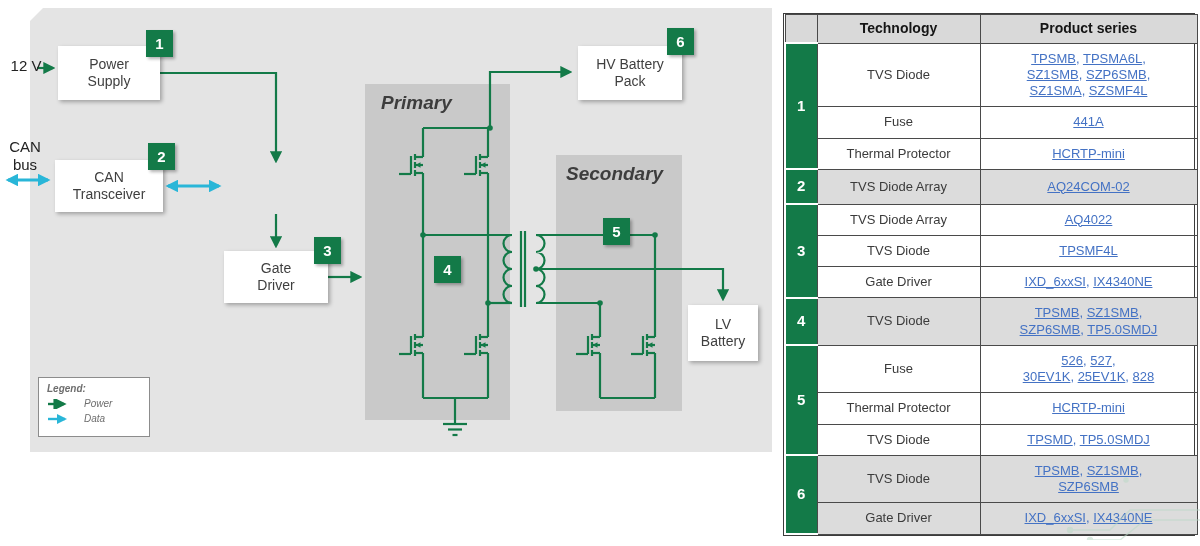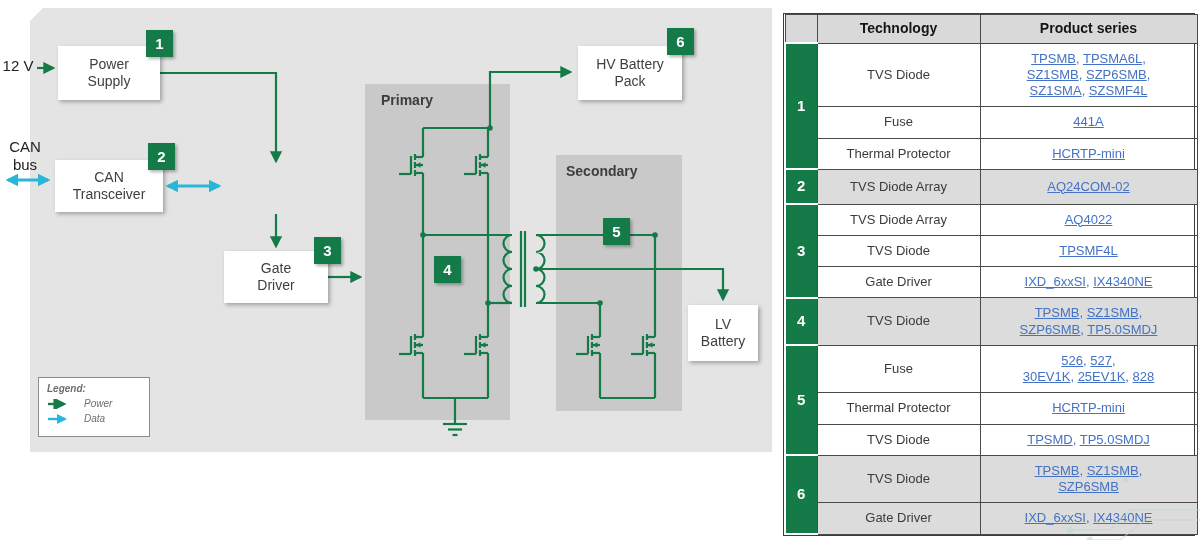--- a/index.html
+++ b/index.html
@@ -5,21 +5,21 @@
   * { box-sizing: border-box; margin: 0; padding: 0; }
   html,body { background:#fff; }
   body { font-family: "Liberation Sans", sans-serif; }
   .stage { position:relative; width:1200px; height:546px; background:#fff; overflow:hidden; }
 
   
   .panel-bg { position:absolute; left:30px; top:8px; width:742px; height:444px; background:#e4e4e4; }
   .corner-cut { position:absolute; left:30px; top:8px; width:0; height:0;
                 border-top:13px solid #fff; border-right:13px solid transparent; }
   .inner-box { position:absolute; background:#c9c9c9; }
-  .inner-label { font-weight:bold; font-size:14px; color:#3d3d3d; padding:8px 0 0 16px; }
+  .inner-label { font-weight:bold; font-size:19px; color:#3d3d3d; padding:8px 0 0 16px;font-style:italic; }
   .ckt-svg { position:absolute; left:0; top:0; pointer-events:none; }
   .wbox { position:absolute; background:#fff; box-shadow:2px 2px 4px rgba(0,0,0,.3);
           display:flex; align-items:center; justify-content:center; text-align:center;
           font-size:14px; color:#3f3f3f; line-height:1.22; white-space:pre-line; }
   .badge { position:absolute; width:27px; height:27px; background:#137A48; color:#fff;
            font-weight:bold; font-size:15px; display:flex; align-items:center; justify-content:center;
            box-shadow:2px 2px 3px rgba(0,0,0,.3); }
   .freelabel { position:absolute; font-size:15px; color:#222; white-space:pre-line; text-align:center; line-height:1.2; }
   .legend { position:absolute; left:38px; top:377px; width:112px; height:60px; background:#fff;
             border:1px solid #8c8c8c; padding:5px 8px; font-size:10px; color:#6e6e6e; font-style:italic; }
@@ -151,21 +151,21 @@
   <div class="wbox" style="left:688px;top:305px;width:70px;height:56px">LV
 Battery</div>
 
   <div class="badge" style="left:146px;top:30px">1</div>
   <div class="badge" style="left:148px;top:143px">2</div>
   <div class="badge" style="left:314px;top:237px">3</div>
   <div class="badge" style="left:434px;top:256px">4</div>
   <div class="badge" style="left:603px;top:218px">5</div>
   <div class="badge" style="left:667px;top:28px">6</div>
 
-  <div class="freelabel" style="left:0;top:57px;width:36px">12 V</div>
+  <div class="freelabel" style="left:8px;top:57px;width:36px">12 V</div>
   <div class="freelabel" style="left:2px;top:138px;width:46px">CAN
 bus</div>
 
   <div class="legend">
     <div class="legend-title">Legend:</div>
     <div class="legend-row">
       <svg width="30" height="10">
         <line x1="1" y1="5" x2="17" y2="5" stroke="#137A48" stroke-width="2.4" marker-end="url(#ag)"></line>
       </svg>
       <span>Power</span>

